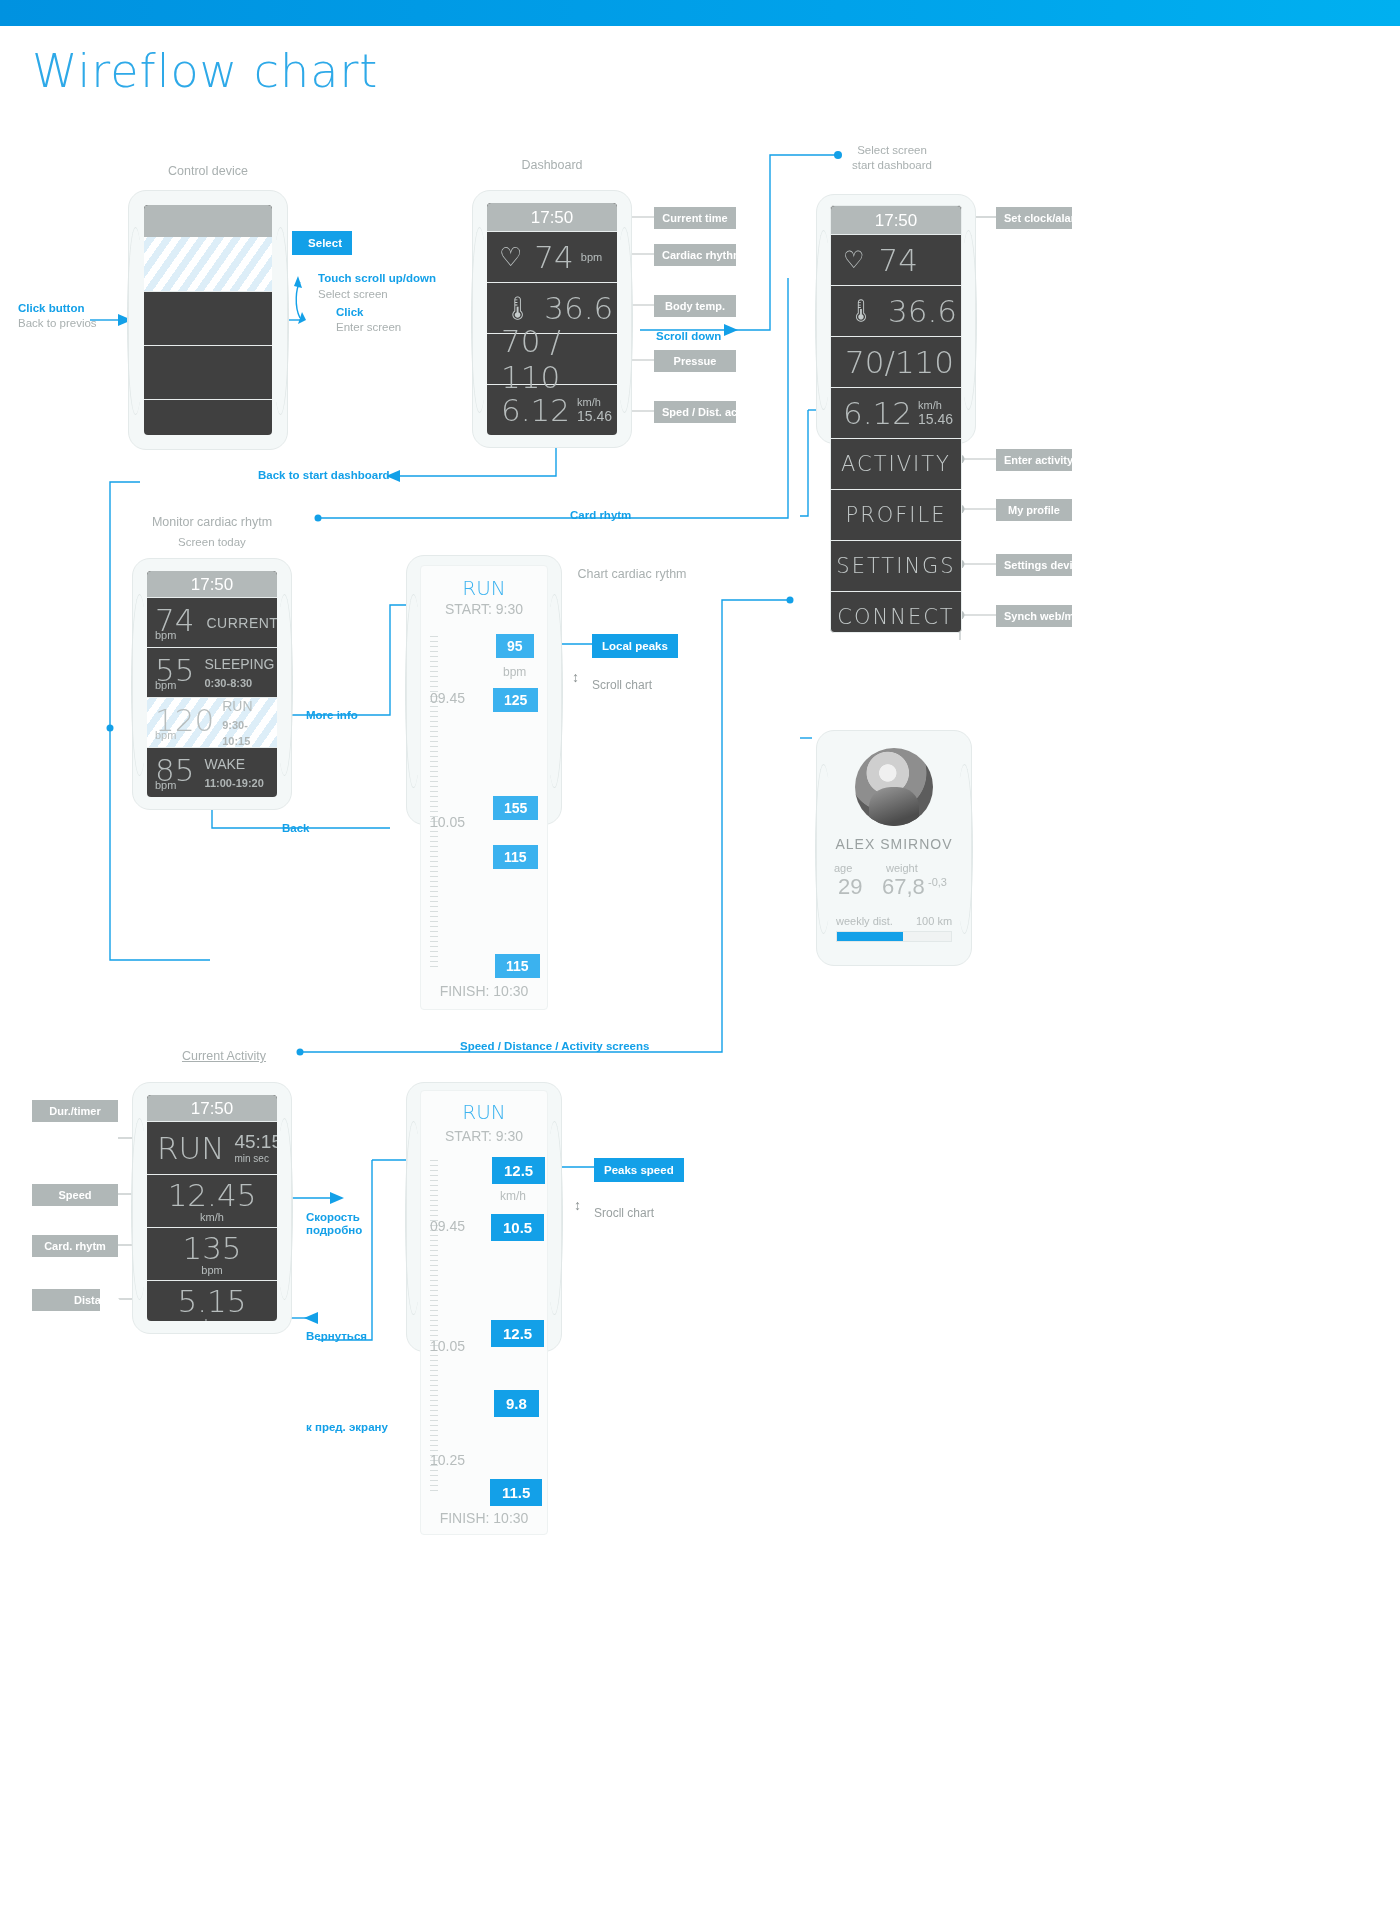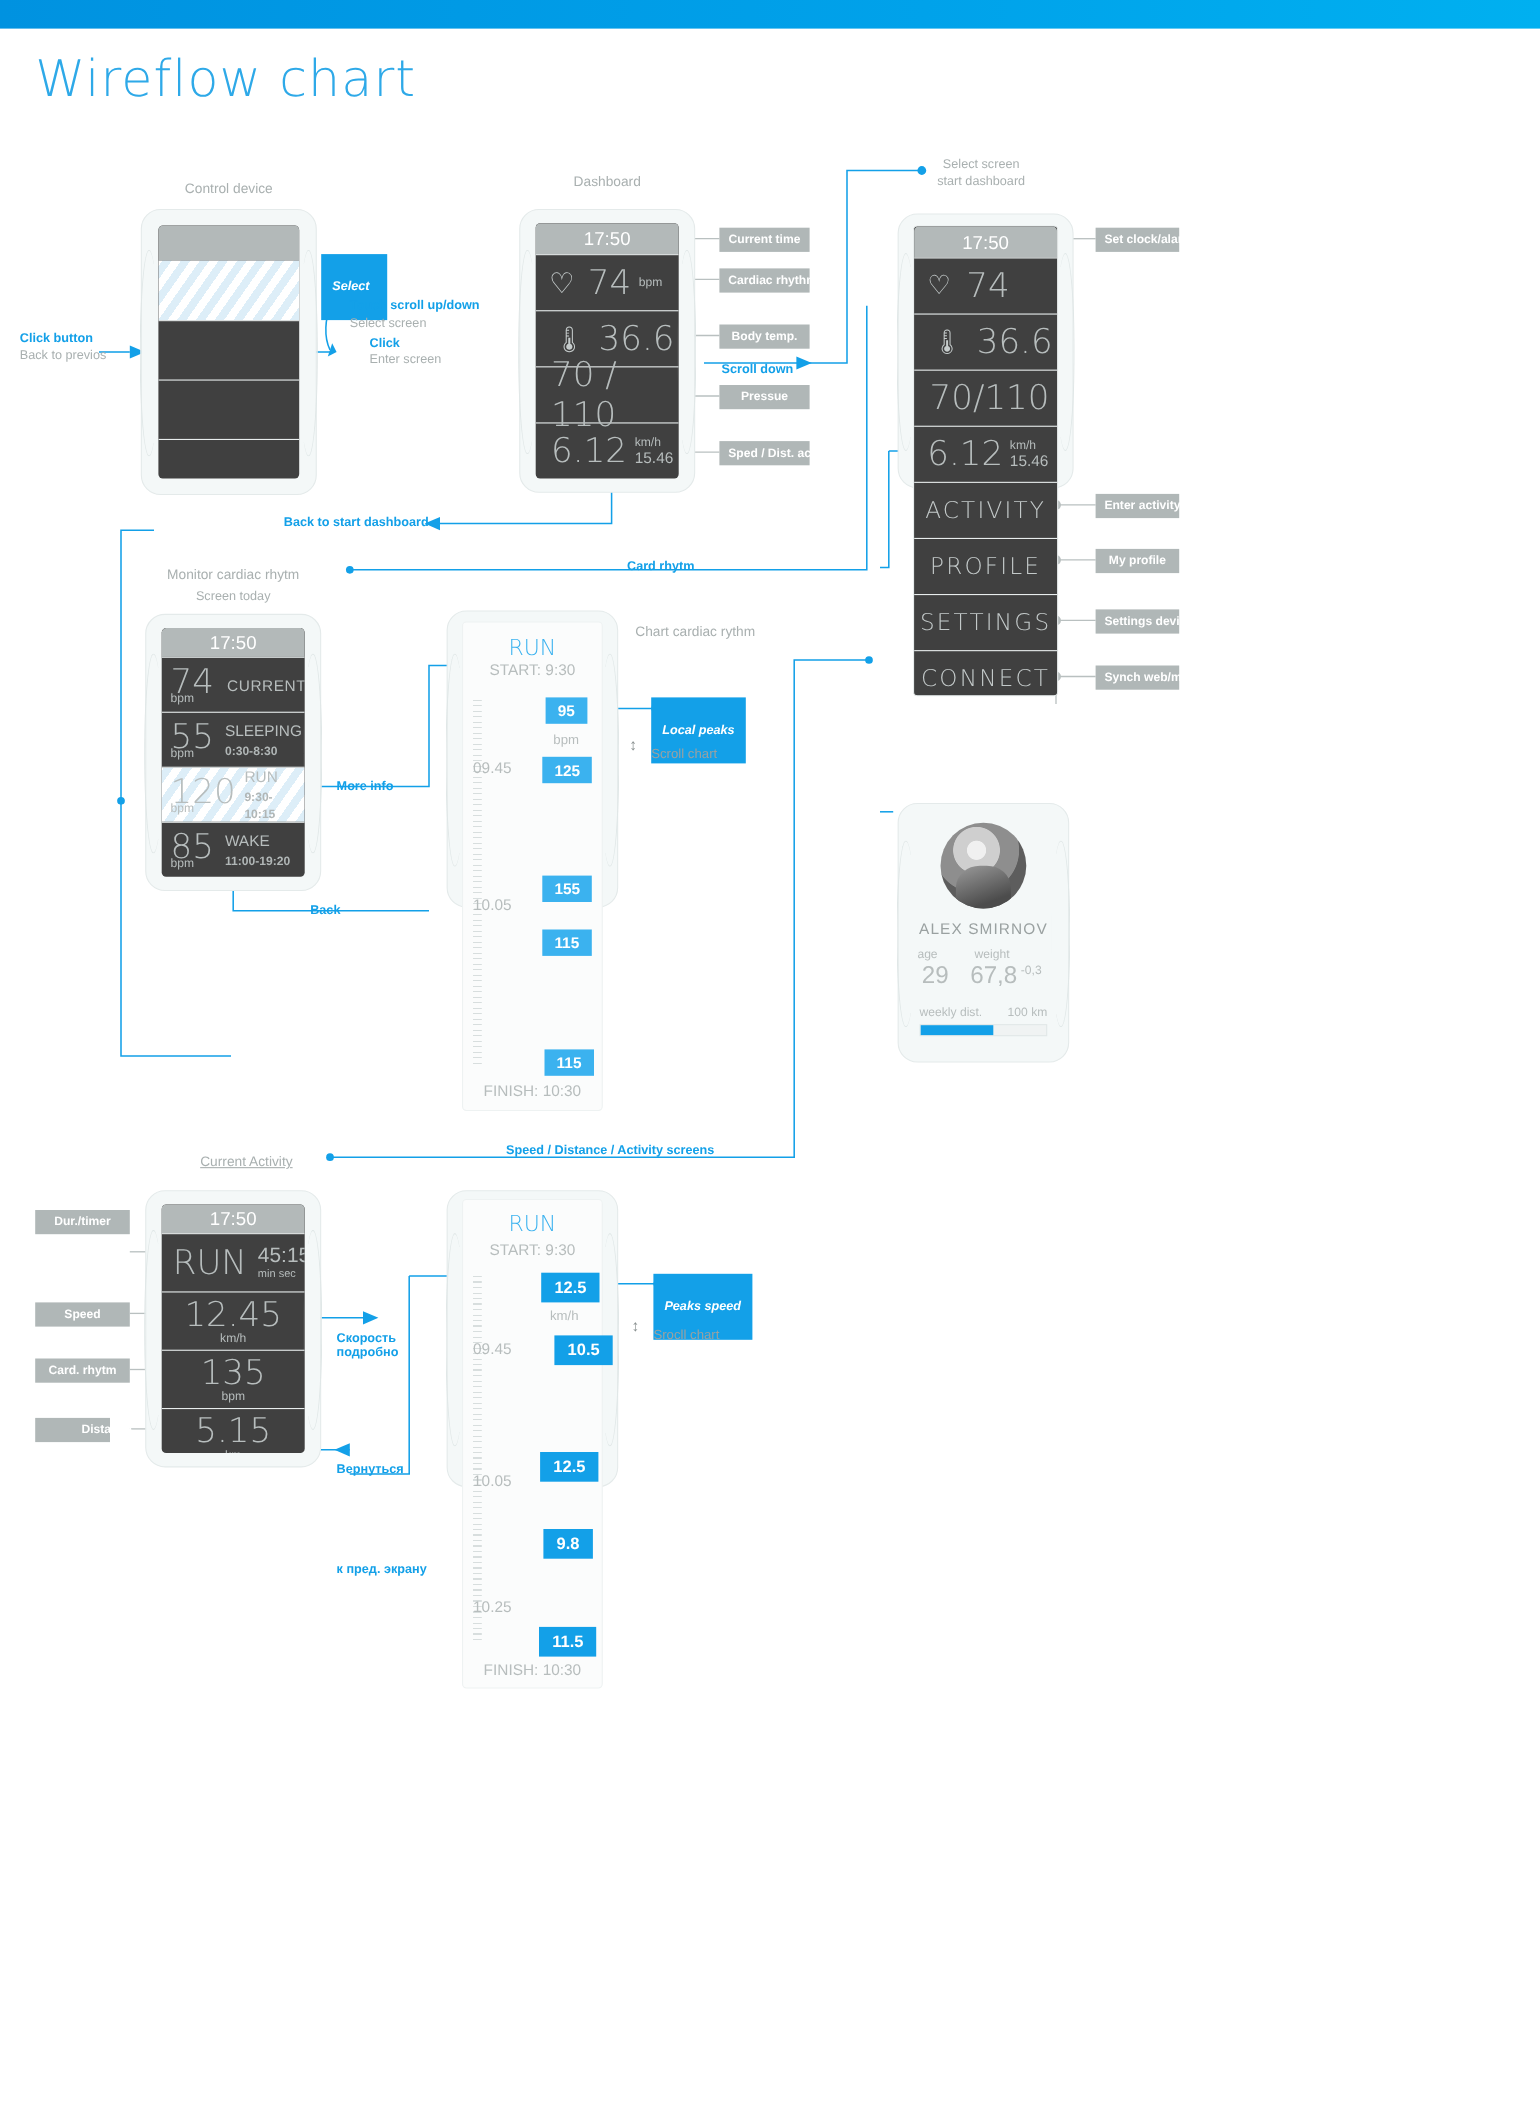--- a/index.html
+++ b/index.html
@@ -39,22 +39,22 @@
          width:200px; }
   .cap2 { position:absolute; color:#a9b0b0; font-size:11.5px; text-align:center;
           width:200px; }
 
   
   .glabel { position:absolute; background:#b0b7b7; color:#fff; font-size:11px;
             font-weight:bold; padding:5px 8px; text-align:center;
             white-space:nowrap; }
   
   .blabel { position:absolute; background:#13a0e8; color:#fff; font-size:11.5px;
-            font-weight:bold; padding:24px 10px; text-align:left;
-            white-space:nowrap;font-style:italic; }
+            font-weight:bold; padding:6px 10px; text-align:right;
+            white-space:nowrap; }
 
   .btxt { position:absolute; color:#13a0e8; font-size:11.5px; font-weight:bold;
           white-space:nowrap; }
   .gtxt { position:absolute; color:#a9b0b0; font-size:11.5px; white-space:nowrap; }
 
   svg.wires { position:absolute; left:0; top:0; width:1400px; height:1910px;
               pointer-events:none; }
 
   .bignum { font-size:31px; font-weight:300; color:#b7bdbd;
             font-family:"DejaVu Sans", sans-serif; }
@@ -477,21 +477,21 @@
 <div style="position:absolute; left:420px; top:1510px; width:128px; text-align:center;
             font-size:14px; color:#b7bdbd;">FINISH: 10:30</div>
 
 <div class="ruler" style="left:430px; top:1160px; width:8px; height:332px;"></div>
 
 <div style="position:absolute; left:430px; top:1218px; font-size:14px; color:#b7bdbd;">09.45</div>
 <div style="position:absolute; left:430px; top:1338px; font-size:14px; color:#b7bdbd;">10.05</div>
 <div style="position:absolute; left:430px; top:1452px; font-size:14px; color:#b7bdbd;">10.25</div>
 
 <div class="chipw" style="left:492px; top:1157px;">12.5</div>
-<div class="chipw" style="left:491px; top:1214px;margin-left:13px;">10.5</div>
+<div class="chipw" style="left:491px; top:1214px;">10.5</div>
 <div class="chipw" style="left:491px; top:1320px;">12.5</div>
 <div class="chipw" style="left:494px; top:1390px;">9.8</div>
 <div class="chipw" style="left:490px; top:1479px;">11.5</div>
 
 <div style="position:absolute; left:500px; top:1189px; font-size:12px; color:#b7bdbd;">km/h</div>
 
 <div class="blabel" style="left:594px; top:1158px;">Peaks speed</div>
 
 <div class="btxt" style="left:594px; top:1206px; color:#9aa1a1; font-weight:normal; font-size:12px;">Srocll chart</div>
 <div style="position:absolute; left:574px; top:1198px; font-size:14px; color:#8a9191; line-height:1.1;">

